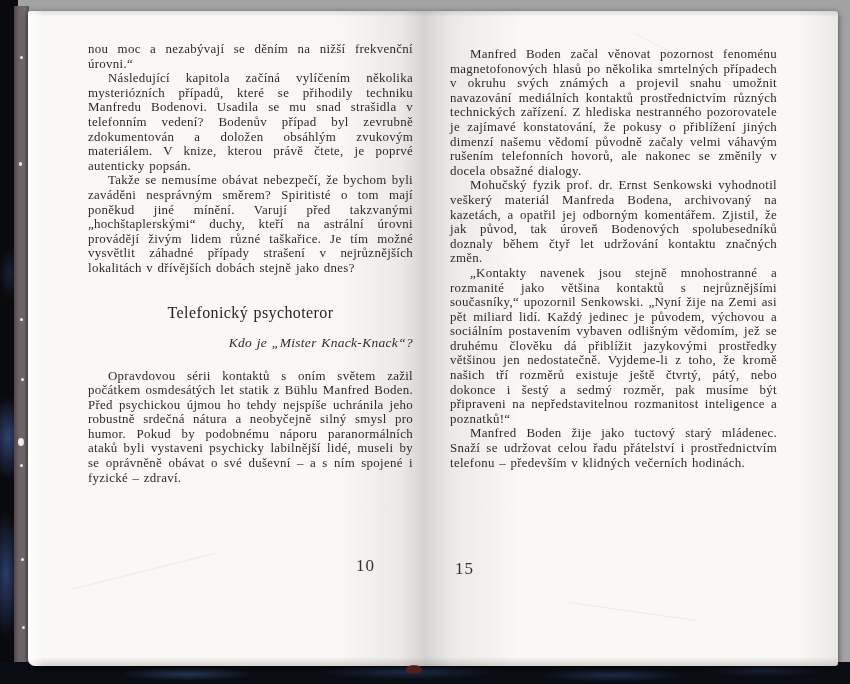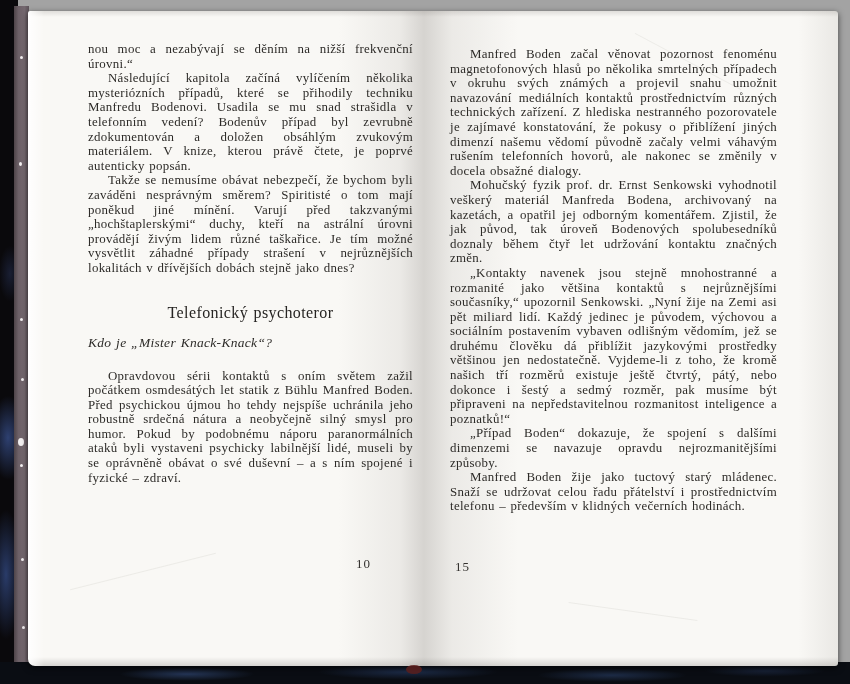--- a/index.html
+++ b/index.html
@@ -73,25 +73,25 @@
   .right-text{left:422px;top:36px;width:327px;}
   .chapter-title{
     margin:26px 0 0 0;
     font-size:16px;line-height:22px;
     font-weight:normal;text-align:center;text-indent:0;
     letter-spacing:.4px;color:#262422;
   }
   .chapter-subtitle{
     margin:11px 0 18px 0;
     font-size:13.5px;line-height:16px;
-    font-weight:normal;font-style:italic;text-align:left;text-indent:0;
+    font-weight:normal;font-style:italic;text-align:right;text-indent:0;
     color:#2d2b28;
   }
   .page-number{
-    position:absolute;font-size:13px;color:#34322f;letter-spacing:1px;
+    position:absolute;font-size:17px;color:#34322f;letter-spacing:1px;
   }
   .pn-left{left:328px;top:545px;}
   .pn-right{left:427px;top:548px;}
 </style>
 </head>
 <body>
 
 <div class="scene">
 
   <div class="spine"></div>
@@ -124,21 +124,20 @@
       <h2 class="chapter-subtitle">Kdo je „Mister Knack-Knack“?</h2>
 
       <p>Opravdovou sérii kontaktů s oním světem zažil počátkem osmdesátých let statik z Bühlu Manfred Boden. Před psychickou újmou ho tehdy nejspíše uchránila jeho robustně srdečná nátura a neobyčejně silný smysl pro humor. Pokud by podobnému náporu paranormálních ataků byli vystaveni psychicky labilnější lidé, museli by se oprávněně obávat o své duševní – a s ním spojené i fyzické – zdraví.</p>
     </div>
     <div class="page-number pn-left">10</div>
 
     <div class="page-text right-text">
       <p>Manfred Boden začal věnovat pozornost fenoménu magnetofonových hlasů po několika smrtelných případech v okruhu svých známých a projevil snahu umožnit navazování mediálních kontaktů prostřednictvím různých technických zařízení. Z hlediska nestranného pozorovatele je zajímavé konstatování, že pokusy o přiblížení jiných dimenzí našemu vědomí původně začaly velmi váhavým rušením telefonních hovorů, ale nakonec se změnily v docela obsažné dialogy.</p>
       <p>Mohučský fyzik prof. dr. Ernst Senkowski vyhodnotil veškerý materiál Manfreda Bodena, archivovaný na kazetách, a opatřil jej odborným komentářem. Zjistil, že jak původ, tak úroveň Bodenových spolubesedníků doznaly během čtyř let udržování kontaktu značných změn.</p>
       <p>„Kontakty navenek jsou stejně mnohostranné a rozmanité jako většina kontaktů s nejrůznějšími současníky,“ upozornil Senkowski. „Nyní žije na Zemi asi pět miliard lidí. Každý jedinec je původem, výchovou a sociálním postavením vybaven odlišným vědomím, jež se druhému člověku dá přiblížit jazykovými prostředky většinou jen nedostatečně. Vyjdeme-li z toho, že kromě našich tří rozměrů existuje ještě čtvrtý, pátý, nebo dokonce i šestý a sedmý rozměr, pak musíme být připraveni na nepředstavitelnou rozmanitost inteligence a poznatků!“</p>
-      <p>„Případ Boden“ dokazuje, že spojení s dalšími dimenzemi se navazuje opravdu nejrozmanitějšími způsoby.</p>
       <p>Manfred Boden žije jako tuctový starý mládenec. Snaží se udržovat celou řadu přátelství i prostřednictvím telefonu – především v klidných večerních hodinách.</p>
     </div>
     <div class="page-number pn-right">15</div>
 
   </div>
 
   <div class="binding-dot"></div>
 
 </div>
 

